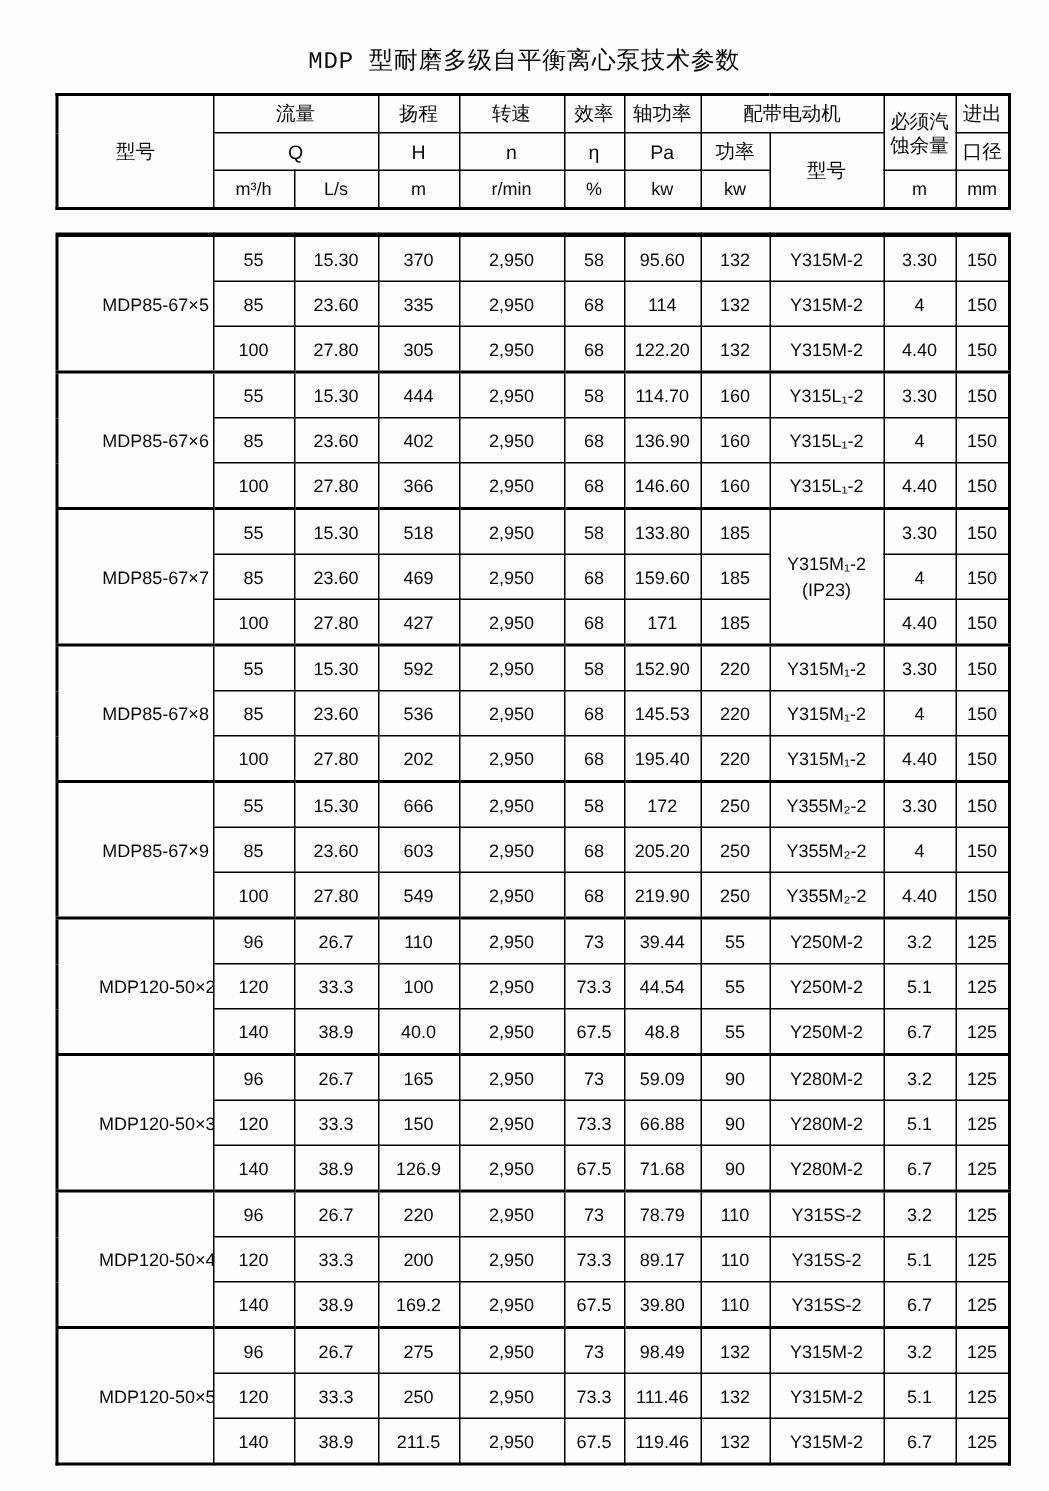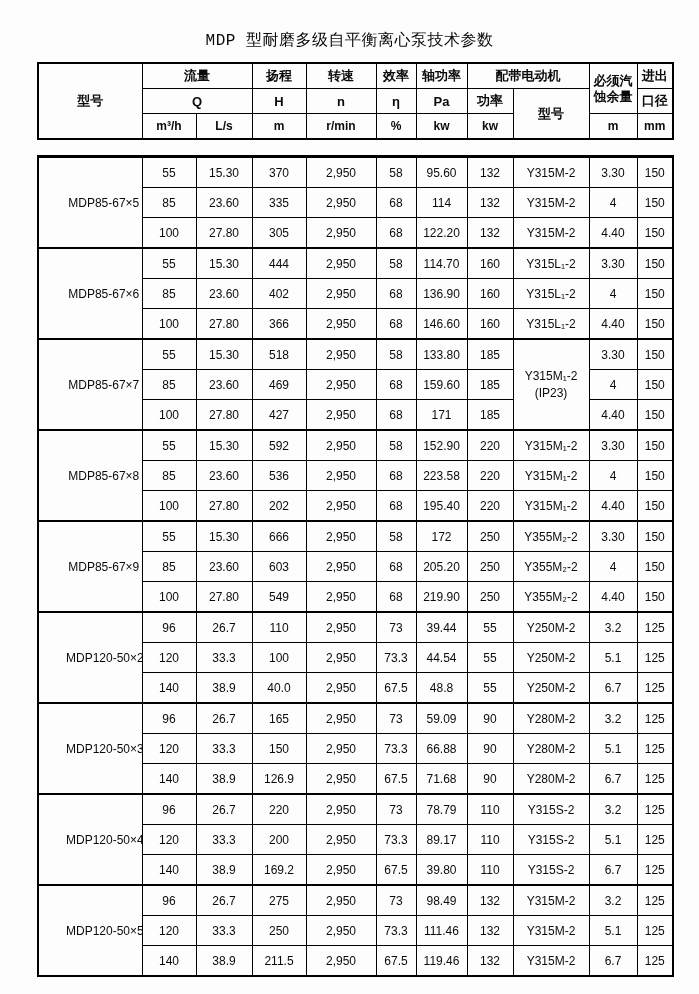--- a/index.html
+++ b/index.html
@@ -35,21 +35,21 @@
   table.header-table { top: 62px; border: 2px solid #000; }
   table.body-table  { top: 155px; border: 2px solid #000; border-top: 3px solid #000; }
   td {
     border: 1px solid #000;
     text-align: center;
     vertical-align: middle;
     padding: 0;
     overflow: hidden;
     white-space: nowrap;
   }
-  .header-table td { height: 24px; font-weight: bold; font-size: 13px; }
+  .header-table td { height: 24px; font-weight: normal; font-size: 13px; }
   .header-table td.unit { font-size: 12px; margin-top: 20px; }
   .header-table td.sym  { font-size: 13px; }
   .header-table .two-line div { line-height: 16px; }
   .body-table td { height: 29px; font-size: 12px; }
   .body-table tr.group-start td { border-top: 2px solid #000; }
   .body-table td.model-cell { font-size: 12px; padding-left: 27px; }
   .body-table td.motor-merged div { line-height: 17px; }
 </style>
 </head>
 <body>
@@ -250,21 +250,21 @@
           <td>Y315M₁-2</td>
           <td>3.30</td>
           <td>150</td>
         </tr>
         <tr>
           <td>85</td>
           <td>23.60</td>
           <td>536</td>
           <td>2,950</td>
           <td>68</td>
-          <td>223.58</td>
+          <td>145.53</td>
           <td>220</td>
           <td>Y315M₁-2</td>
           <td>4</td>
           <td>150</td>
         </tr>
         <tr>
           <td>100</td>
           <td>27.80</td>
           <td>202</td>
           <td>2,950</td>

